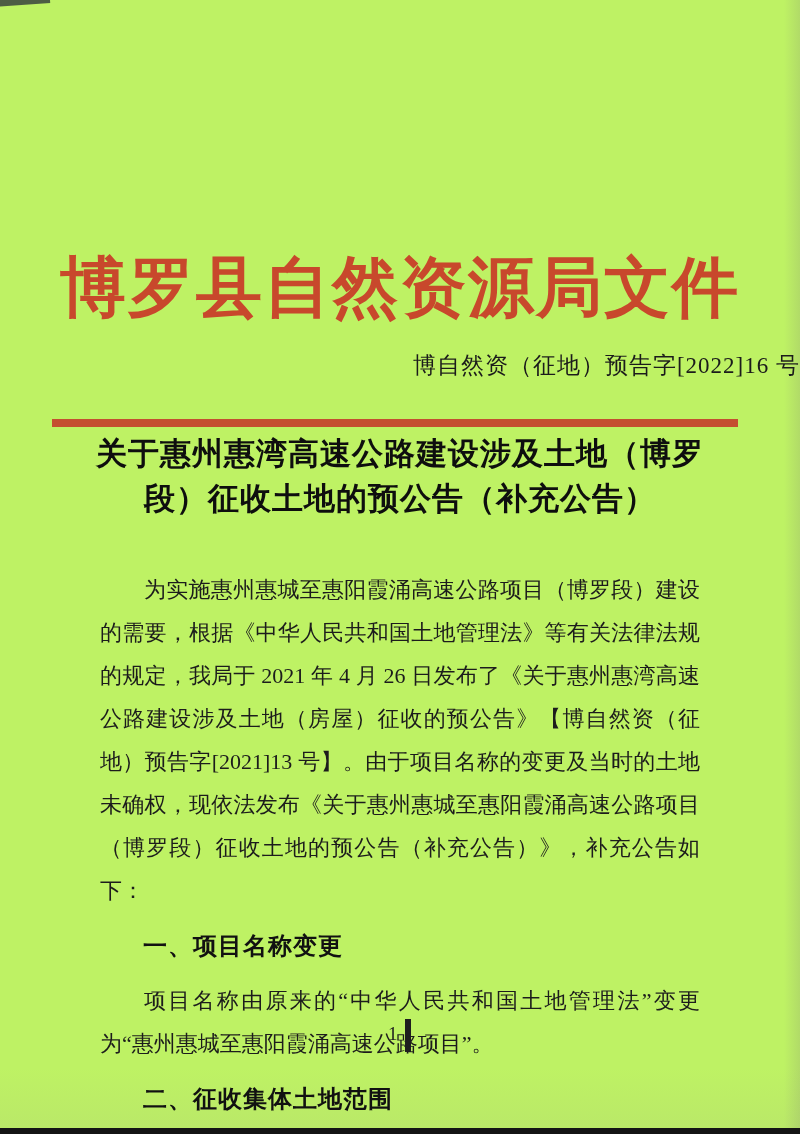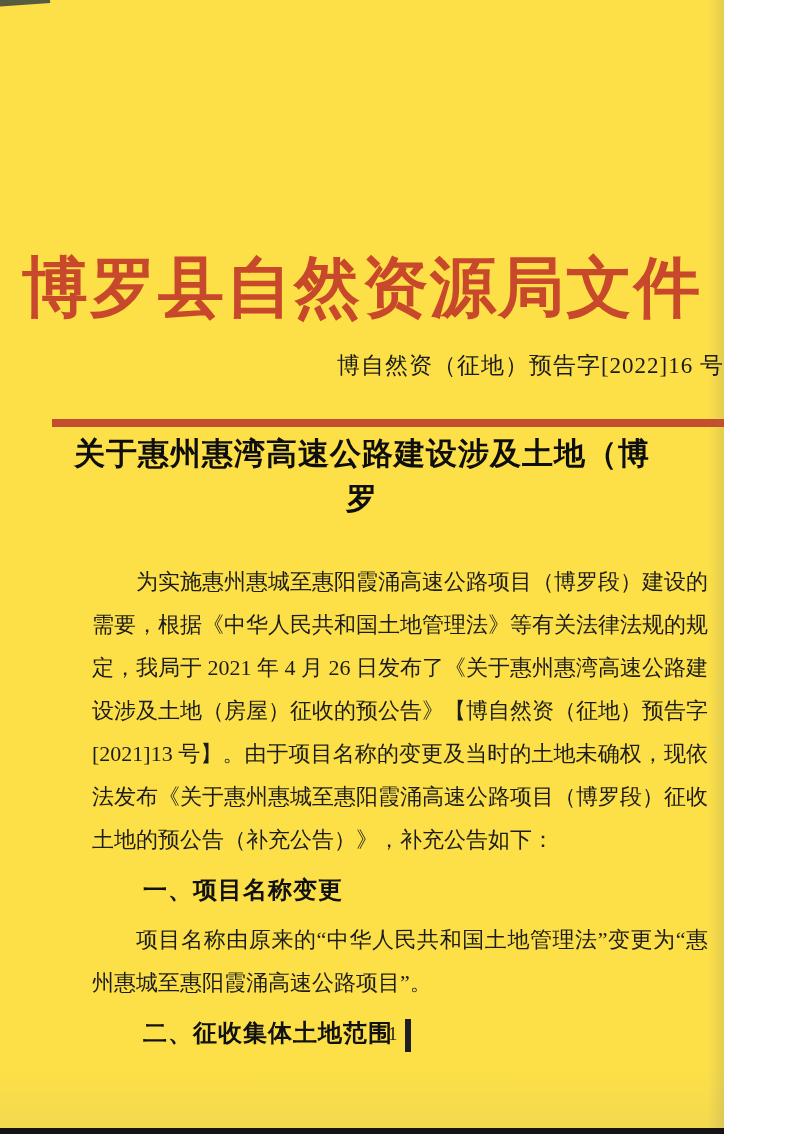--- a/index.html
+++ b/index.html
@@ -1,20 +1,20 @@
 <!DOCTYPE html>
 <html><head>
 <meta charset="utf-8">
 <style>
   html, body { margin: 0; padding: 0; background: #ffffff; }
   .page {
     position: relative;
-    width: 724px;
+    width: 800px;
     height: 1134px;
-    background: #fde047;
+    background: #bef264;
     overflow: hidden;
     font-family: "Liberation Serif", "DejaVu Serif", serif;
     color: #1c1c1c;
   }
 
   
   .corner-mark {
     position: absolute; top: -3px; left: -6px;
     width: 56px; height: 8px;
     background: #39433e;
@@ -61,21 +61,21 @@
     line-height: 45px;
     color: #0e0e0e;
     letter-spacing: 1px;
   }
   .body-block {
     position: absolute; top: 556px; left: 88px; width: 624px;
     font-size: 22px;
     line-height: 43px;
     text-align: justify;
   }
-  .body-block p { margin: 4px; text-indent: 2em; }
+  .body-block p { margin: 12px; text-indent: 2em; }
   .section-heading {
     margin: 7px;
     text-indent: 2em;
     font-family: "Liberation Sans", "DejaVu Sans", sans-serif;
     font-size: 24px;
     font-weight: bold;
     line-height: 43px;
     color: #111;
     letter-spacing: 1px;
     text-align: left;
@@ -102,20 +102,21 @@
   <div class="bottom-strip"></div>
 
   <div class="agency-title" style="color: rgb(200, 72, 44);">博罗县自然资源局文件</div>
 
   <div class="doc-number">博自然资（征地）预告字[2022]16 号</div>
 
   <div class="red-rule" style="background: rgb(196, 79, 48);"></div>
 
   <div class="doc-title">
     <div>关于惠州惠湾高速公路建设涉及土地（博罗</div>
+    <div>段）征收土地的预公告（补充公告）</div>
   </div>
 
   <div class="body-block">
     <p>为实施惠州惠城至惠阳霞涌高速公路项目（博罗段）建设的需要，根据《中华人民共和国土地管理法》等有关法律法规的规定，我局于 2021 年 4 月 26 日发布了《关于惠州惠湾高速公路建设涉及土地（房屋）征收的预公告》【博自然资（征地）预告字[2021]13 号】。由于项目名称的变更及当时的土地未确权，现依法发布《关于惠州惠城至惠阳霞涌高速公路项目（博罗段）征收土地的预公告（补充公告）》，补充公告如下：</p>
 
     <h3 class="section-heading">一、项目名称变更</h3>
 
     <p>项目名称由原来的“中华人民共和国土地管理法”变更为“惠州惠城至惠阳霞涌高速公路项目”。</p>
 
     <h3 class="section-heading">二、征收集体土地范围</h3>

